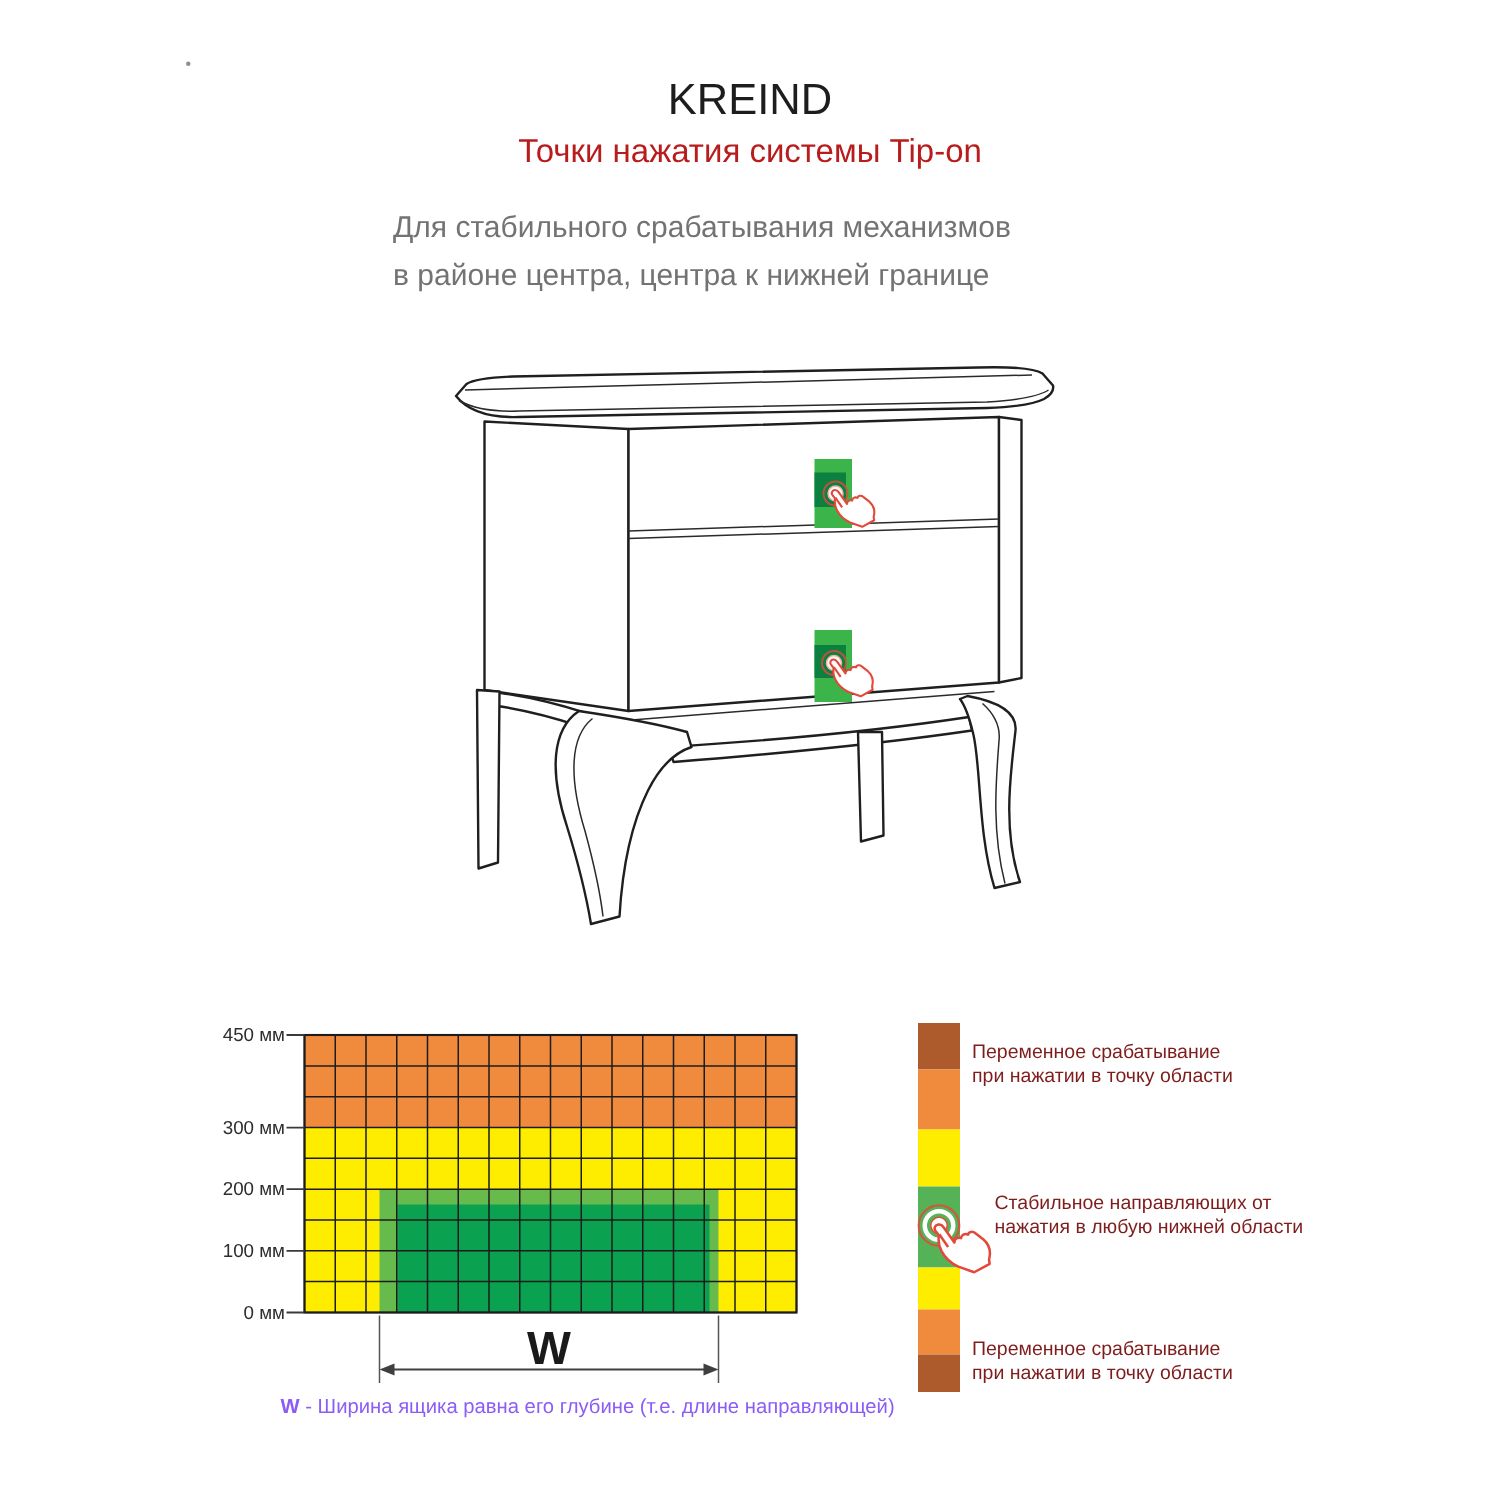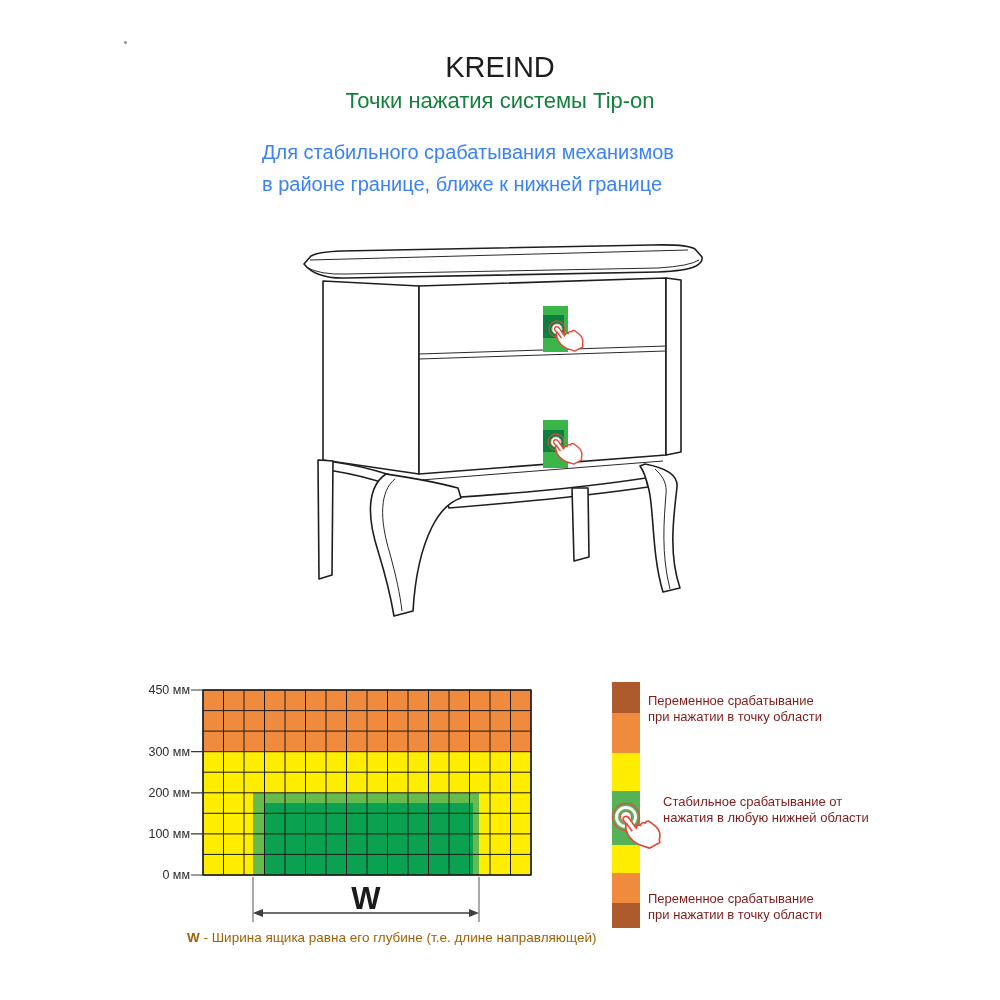--- a/index.html
+++ b/index.html
@@ -3,43 +3,43 @@
 <meta charset="utf-8">
 <style>
   html,body{margin:0;padding:0;}
   body{
     width:1000px;height:1000px;position:relative;background:#ffffff;
     font-family:"Liberation Sans", sans-serif;color:#1c1c1c;overflow:hidden;
   }
   .abs{position:absolute;}
   .stray-dot{left:124px;top:41px;width:3px;height:3px;border-radius:50%;background:#8f8f8f;}
   .title{left:0;right:0;top:50px;text-align:center;font-size:29px;line-height:34px;color:#1d1d1d;}
-  .subtitle{left:0;right:0;top:87px;text-align:center;font-size:22px;line-height:28px;color:#15803d;}
-  .intro{left:262px;top:137px;font-size:20px;line-height:31.5px;color:#3b82f6;}
-  .caption{left:187px;top:930px;font-size:13.5px;color:#a16207;white-space:nowrap;}
+  .subtitle{left:0;right:0;top:87px;text-align:center;font-size:22px;line-height:28px;color:#b91c1c;}
+  .intro{left:262px;top:137px;font-size:20px;line-height:31.5px;color:#737373;}
+  .caption{left:187px;top:930px;font-size:13.5px;color:#8b5cf6;white-space:nowrap;}
   .caption .cap-bold{font-weight:bold;}
   .legend-label{font-size:13px;line-height:15.5px;color:#7f1d1d;white-space:nowrap;}
   .legend-label-top{left:648px;top:693px;}
   .legend-label-mid{left:663px;top:794px;}
   .legend-label-bot{left:648px;top:891px;}
   svg{display:block;}
   .lineart{stroke:#1f1f1f;fill:#ffffff;stroke-width:1.6;stroke-linejoin:round;}
   .lineart-thin{stroke:#2a2a2a;fill:none;stroke-width:1;stroke-linejoin:round;}
 </style>
 </head>
 <body>
 
 <div class="abs stray-dot"></div>
 
 <div class="abs title">KREIND</div>
 <div class="abs subtitle">Точки нажатия системы Tip-on</div>
 
 <div class="abs intro">
   <div>Для стабильного срабатывания механизмов</div>
-  <div>в районе границе, ближе к нижней границе</div>
+  <div>в районе центра, центра к нижней границе</div>
 </div>
 
 <svg class="abs" style="left:295px;top:240px;" width="415" height="395" viewBox="295 240 415 395">
   <defs>
     <g id="press-hand-shape">
       <path fill="#ffffff" d="M5,2 C5,0.4 6.6,-0.6 8.1,0.2 C9,0.7 9.5,1.6 9.5,3 L9.5,12.5
         C10.5,11 12.6,11 13.6,12.6 C14.6,11.4 16.6,11.4 17.6,13.2
         C18.6,12.2 20.6,12.8 21.1,14.8 L22.6,19.8
         C23.6,23.8 22.1,27.3 19.1,29.8 L18.1,31.8 L9.1,30.8 L4.1,23.8
         C2.1,20.3 1.1,16.3 1.6,12.3 C1.9,9.9 3.1,7 5.1,5 Z"></path>
@@ -138,19 +138,19 @@
   <circle cx="626" cy="817" r="9.5" fill="none" stroke="#ffffff" stroke-width="3"></circle>
   <circle cx="626" cy="817" r="5.5" fill="#ffffff" stroke="#d9503e" stroke-width="1"></circle>
   <use href="#press-hand-shape" stroke="#e2493a" stroke-width="1.3" stroke-linejoin="round" transform="translate(625,818) rotate(-35) scale(1.3) translate(-7,-1)"></use>
 </svg>
 
 <div class="abs legend-label legend-label-top">
   <div>Переменное срабатывание</div>
   <div>при нажатии в точку области</div>
 </div>
 <div class="abs legend-label legend-label-mid">
-  <div>Стабильное срабатывание от</div>
+  <div>Стабильное направляющих от</div>
   <div>нажатия в любую нижней области</div>
 </div>
 <div class="abs legend-label legend-label-bot">
   <div>Переменное срабатывание</div>
   <div>при нажатии в точку области</div>
 </div>
 
 </body></html>

